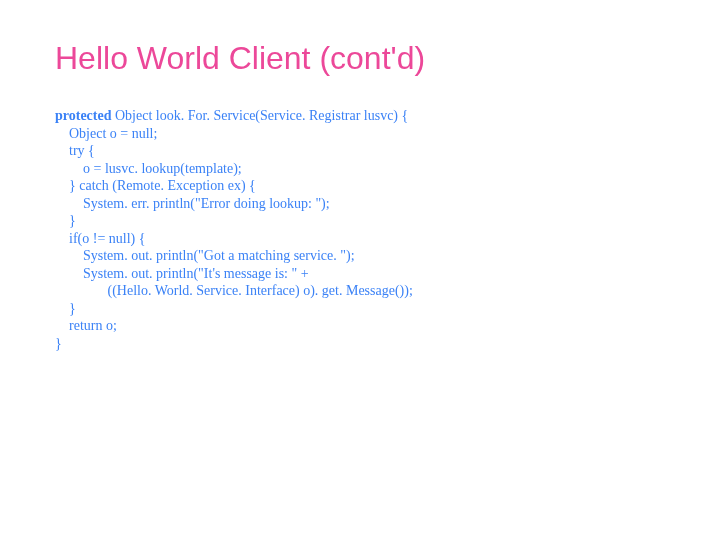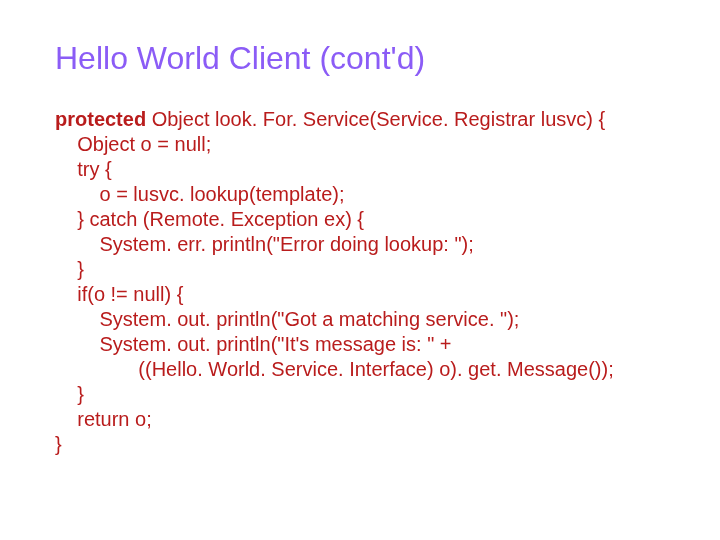--- a/index.html
+++ b/index.html
@@ -1,21 +1,21 @@
 <!DOCTYPE html>
 <html><head>
   <meta charset="utf-8">
   <style>
     * { margin: 0; padding: 0; box-sizing: border-box; }
     html, body { width: 720px; height: 540px; background: #ffffff; font-family: Arial, sans-serif; }
     .slide { width: 720px; height: 540px; position: relative; padding: 0; }
     .header { display: flex; align-items: center; padding: 40px 55px 20px 55px; gap: 18px; }
     .logo { width: 80px; height: 80px; flex-shrink: 0; }
-    .title { font-family: Verdana, Arial, sans-serif; font-size: 32px; font-weight: normal; color: #8b5cf6; white-space: nowrap; }
-    .code-block { padding: 10px 50px 0 55px; font-family: Liberation Sans, sans-serif; font-size: 20px; line-height: 1.25; white-space: pre; color: #b91c1c; }
+    .title { font-family: Verdana, Arial, sans-serif; font-size: 32px; font-weight: normal; color: #ec4899; white-space: nowrap; }
+    .code-block { padding: 10px 50px 0 55px; font-family: Liberation Serif, serif; font-size: 14px; line-height: 1.25; white-space: pre; color: #3b82f6; }
     .code-block b { font-weight: bold; }
   </style>
 </head>
 <body>
 
 <div class="slide">
   <div class="header">
     <div class="title">Hello World Client (cont'd)</div>
   </div>
 

